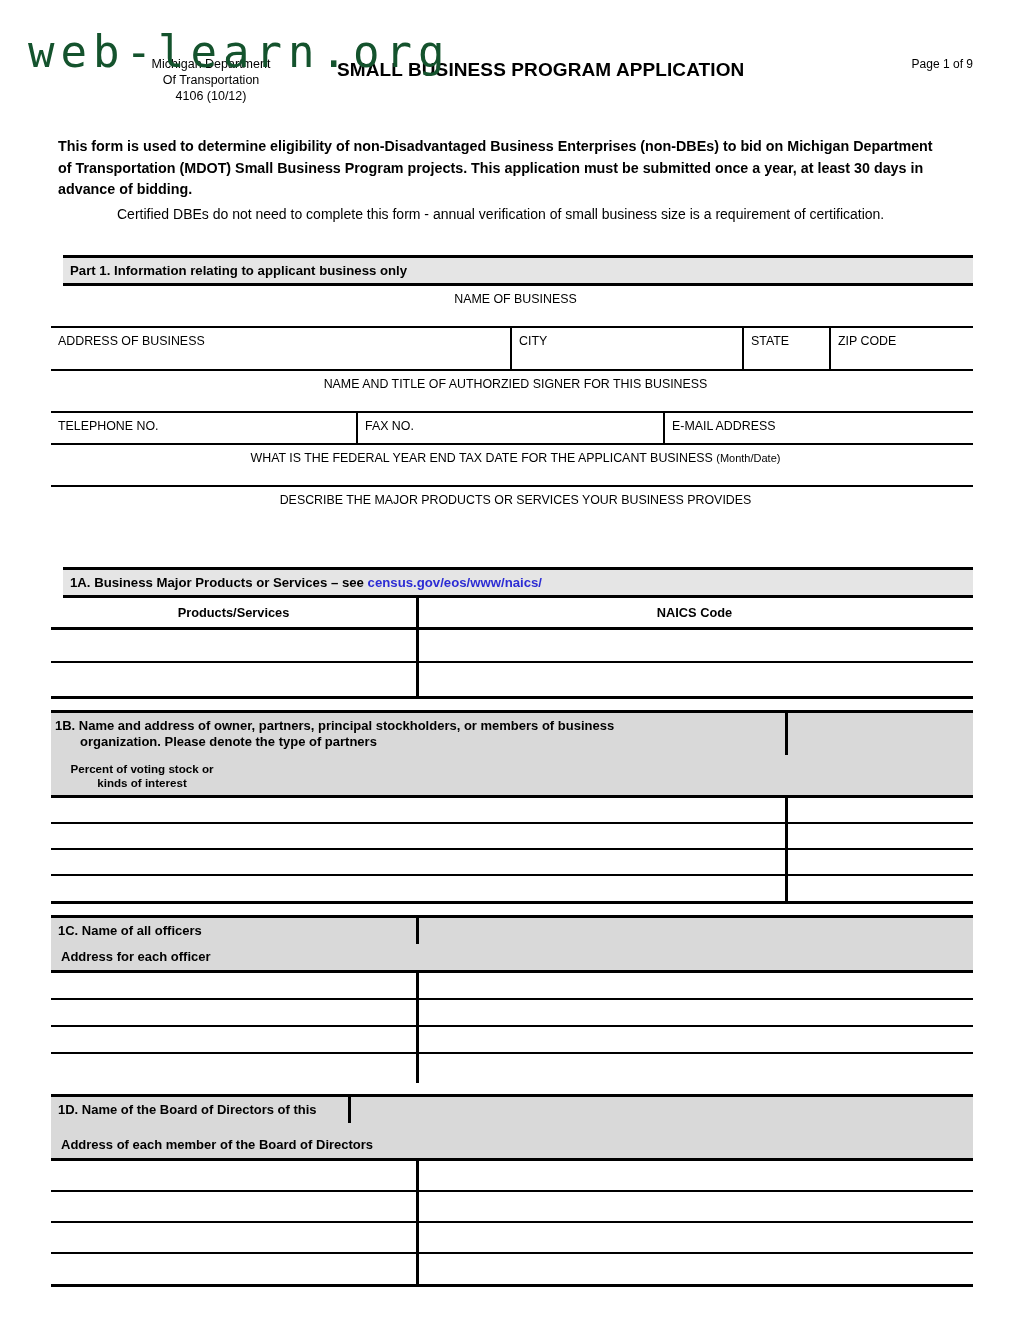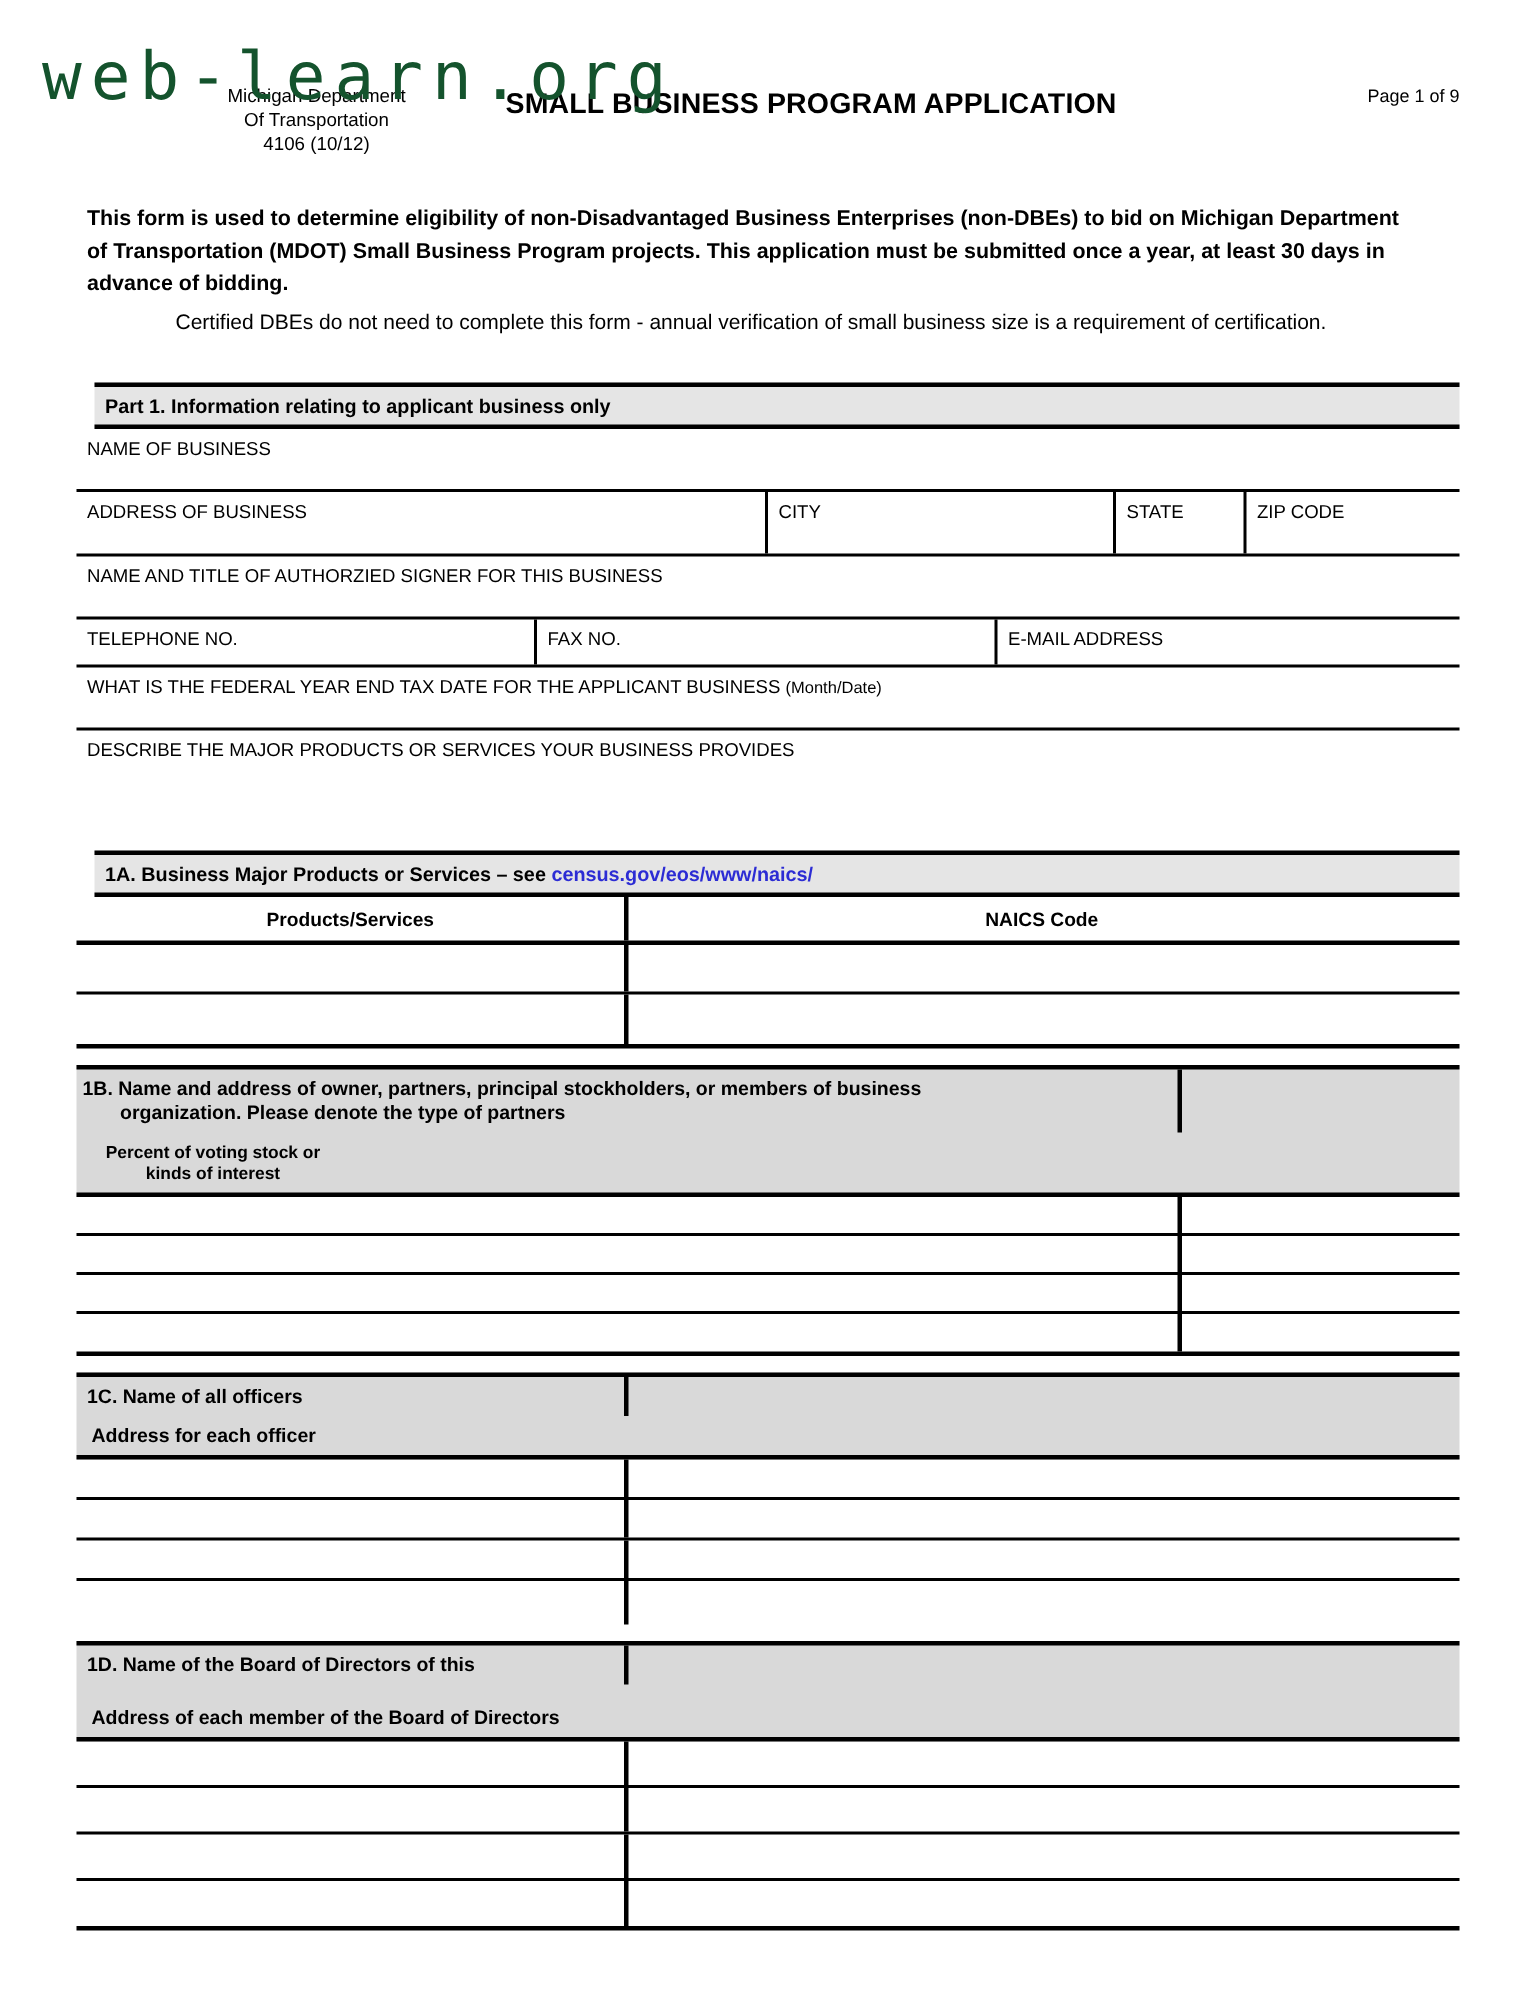--- a/index.html
+++ b/index.html
@@ -122,20 +122,21 @@
   
   .field {
     box-sizing: border-box;
     border-bottom: 2px solid #000;
   }
   .field-label {
     font-size: 12.4px;
     padding: 6px 0 0 7px;
     line-height: 14px;
     white-space: nowrap;
+    text-align: center;
   }
   .field-label .small {
     font-size: 11px;
   }
 
   
   .cells {
     display: flex;
     box-sizing: border-box;
     border-bottom: 2px solid #000;
@@ -354,21 +355,21 @@
       <div class="trow" style="height:29px;border-bottom:none">
         <div class="tcell divider" style="width:368px"></div>
         <div class="tcell" style="width:551px"></div>
       </div>
     </div>
 
     <div class="gap" style="height:11px"></div>
 
     <div class="tbl">
       <div class="thead">
-        <div class="th th-left divider" style="width:368px;padding-left:7px">
+        <div class="th th-left divider" style="width:300px;padding-left:7px">
           <div>1D.  Name of the Board of Directors of this</div>
         </div>
         <div class="th th-left" style="width:551px;padding-left:10px;padding-top:14px">Address of each member of the Board of Directors</div>
       </div>
       <div class="trow" style="height:31px">
         <div class="tcell divider" style="width:368px"></div>
         <div class="tcell" style="width:551px"></div>
       </div>
       <div class="trow" style="height:31px">
         <div class="tcell divider" style="width:368px"></div>

